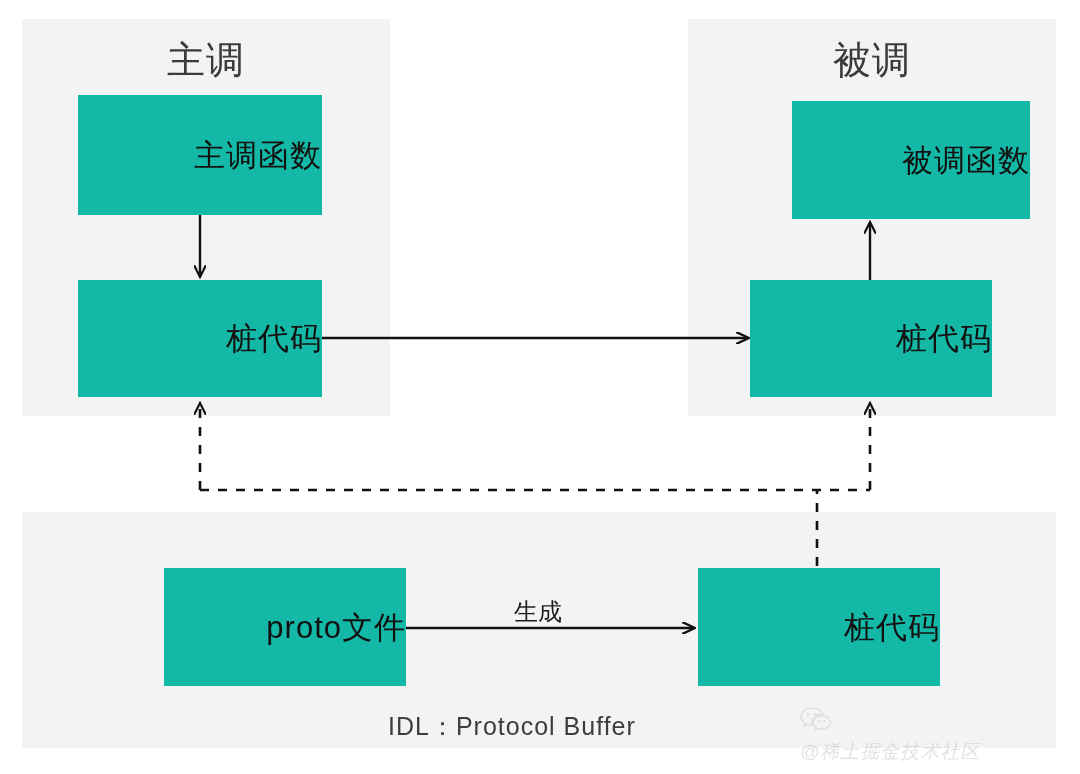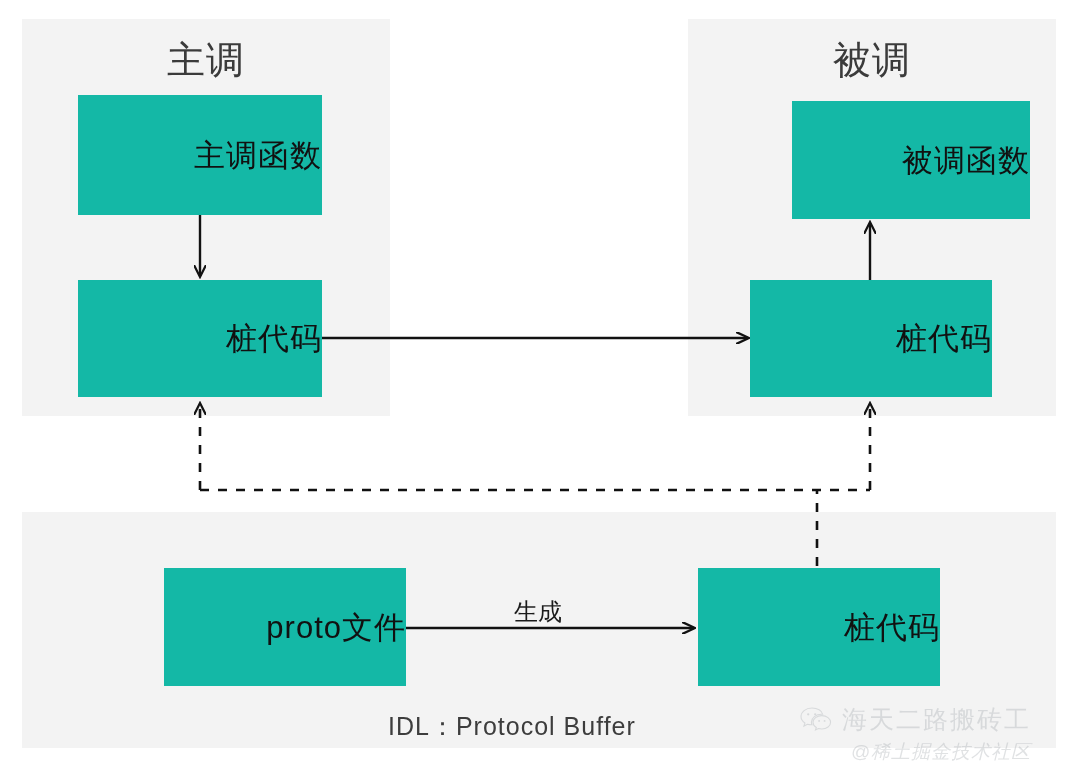--- a/index.html
+++ b/index.html
@@ -181,18 +181,17 @@
                    0.4 0 0.8 0.02 1.2 0.06 C21.9 4.7 17.5 2 12 2 z" fill="none" stroke="#9aa0a6" stroke-width="1.1"></path>
           <circle cx="8.2" cy="8.3" r="1.15" fill="#9aa0a6"></circle>
           <circle cx="15.2" cy="8.3" r="1.15" fill="#9aa0a6"></circle>
           <path d="M21.8 9.6 C16.9 9.6 13 12.6 13 16.3 c0 2.1 1.3 4 3.3 5.2
                    l-0.8 2.5 2.9 -1.45 c1.1 0.3 2.2 0.45 3.4 0.45
                    4.9 0 8.8 -3 8.8 -6.7 0 -3.7 -3.9 -6.7 -8.8 -6.7 z" fill="none" stroke="#9aa0a6" stroke-width="1.1"></path>
           <circle cx="19.1" cy="14.9" r="0.95" fill="#9aa0a6"></circle>
           <circle cx="24.6" cy="14.9" r="0.95" fill="#9aa0a6"></circle>
         </svg>
       </span>
-      <span class="wm-line1">海天二路搬砖工</span>
     </div>
     <div class="wm-line2" style="margin-top:10px;">@稀土掘金技术社区</div>
   </div>
 
 </div>
 
 </body></html>

